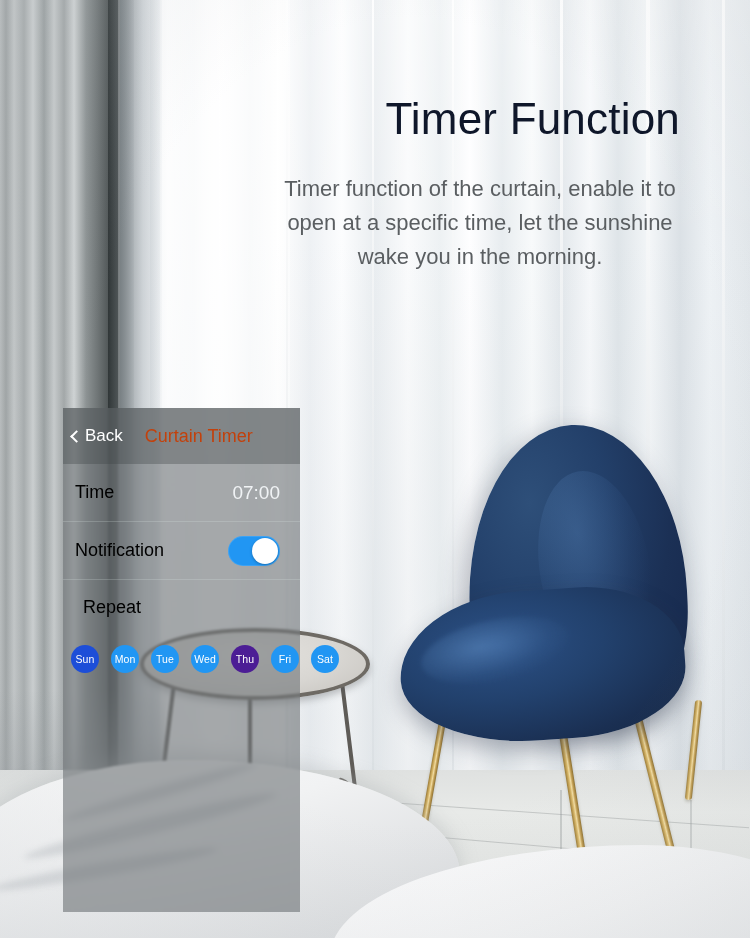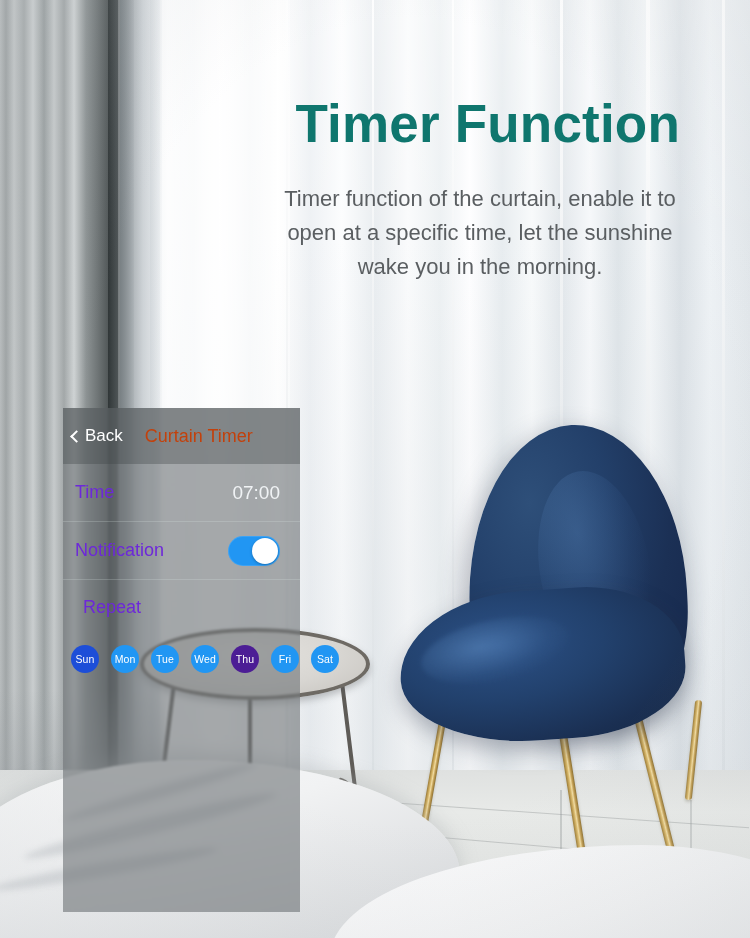--- a/index.html
+++ b/index.html
@@ -194,21 +194,21 @@
     background: radial-gradient(ellipse at 55% 45%, rgba(255,255,255,0) 55%, rgba(185,190,194,.22) 100%);
     pointer-events: none;
   }
 
   
   .copy {
     position: absolute; right: 70px; top: 96px; width: 400px;
     text-align: right;
   }
   .headline {
-    font-size: 53px; font-weight: 700; color: #0f766e;
+    font-size: 44px; font-weight: 400; color: #0f172a;
     letter-spacing: .2px; line-height: 1.05;
     white-space: nowrap;
   }
   .subcopy {
     margin-top: 30px;
     font-size: 22px; line-height: 34px; color: #5a5e61; font-weight: 400; text-align: center;
   }
 
   
   .panel {
@@ -250,21 +250,21 @@
 
   .row {
     position: relative;
     height: 58px;
     display: flex; align-items: center; justify-content: space-between;
     padding: 0 20px 0 12px;
     border-bottom: 1px solid rgba(225,230,234,.22);
   }
   .row.no-border { border-bottom: none; padding-left: 20px; }
   .row-label {
-    color: #6d28d9; font-size: 18px; font-weight: 400;
+    color: #000000; font-size: 18px; font-weight: 400;
   }
   .row-value {
     color: #f0f3f5; font-size: 19px; font-weight: 400;
   }
 
   
   .toggle {
     width: 52px; height: 30px; border-radius: 15px;
     background: #2196f3;
     position: relative;

